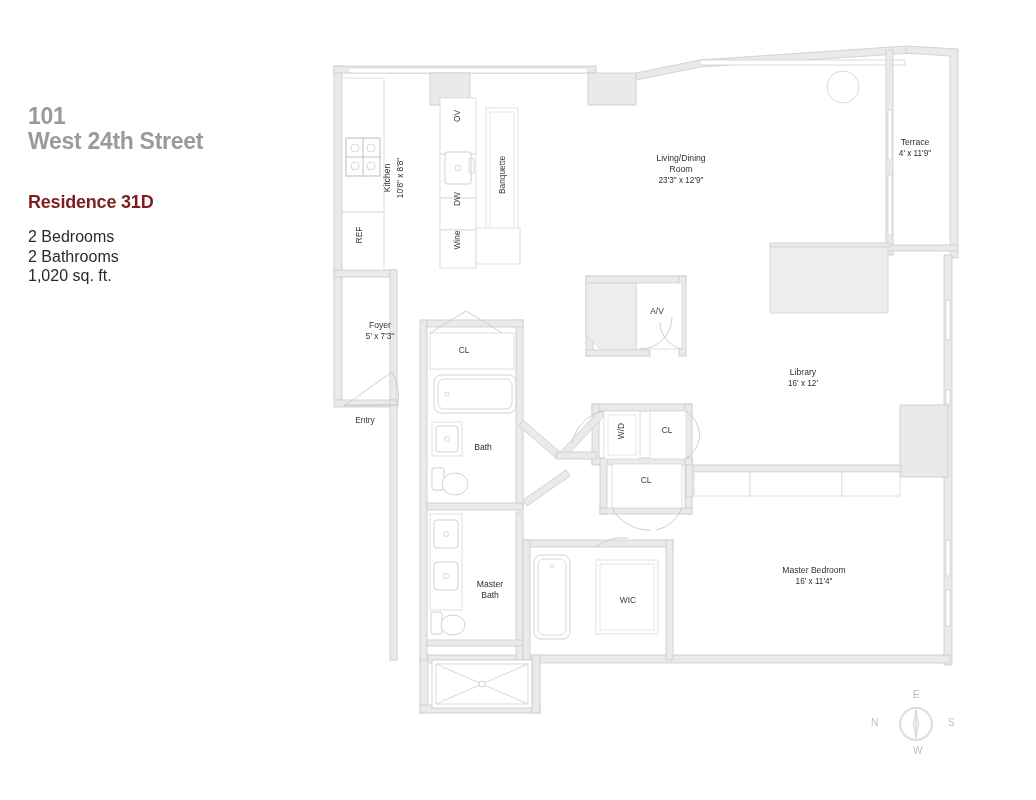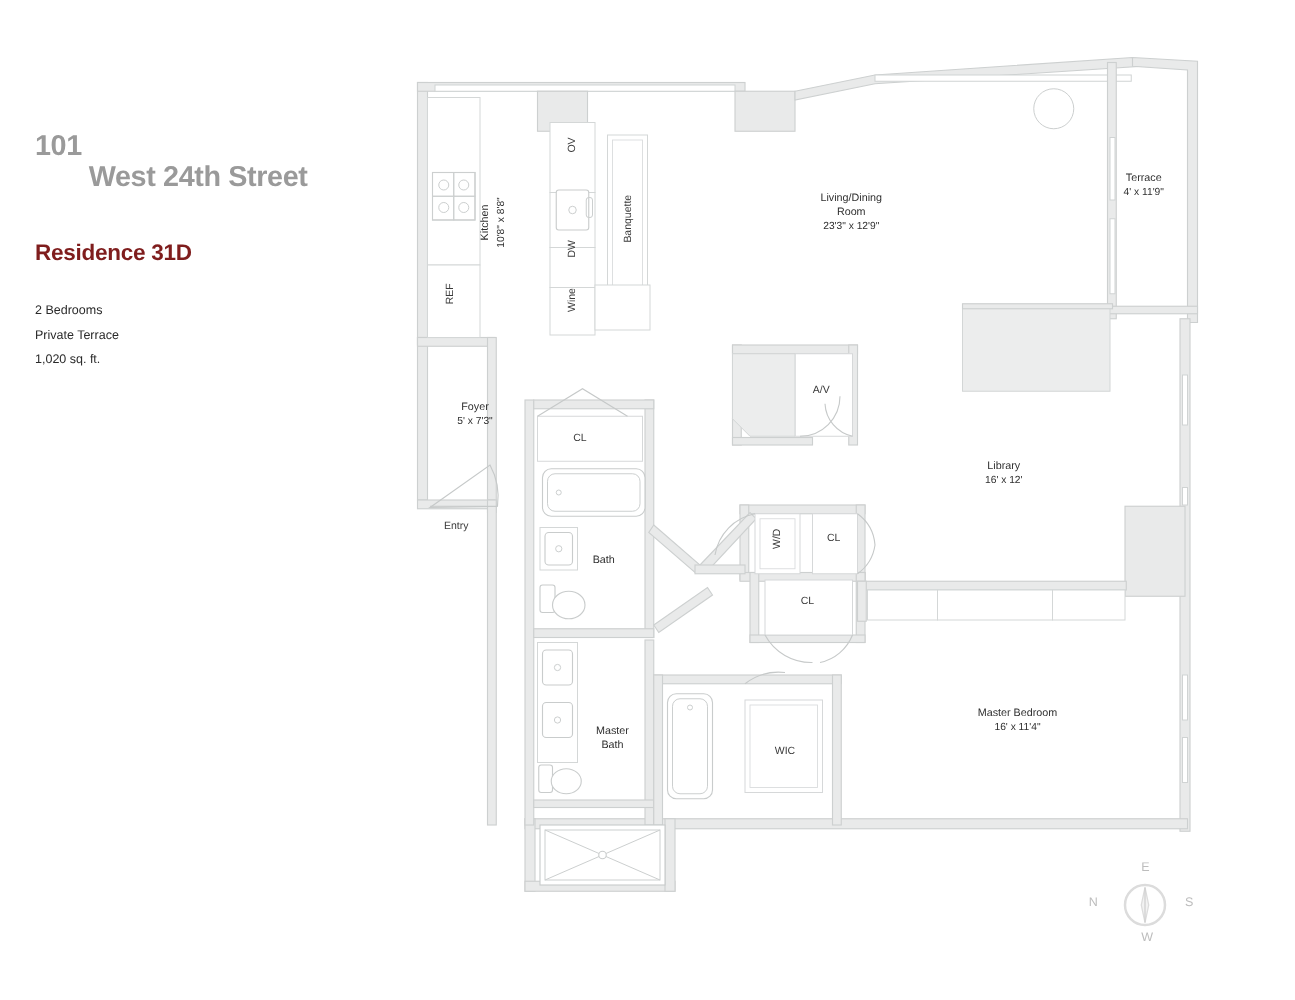--- a/index.html
+++ b/index.html
@@ -32,33 +32,33 @@
   }
   #building-name {
     color: #9a9a9a;
     font-weight: bold;
     font-size: 23px;
     line-height: 25px;
     letter-spacing: -0.3px;
     margin: 0 0 0 0;
   }
   #building-name .line1 { display: block; }
-  #building-name .line2 { display: block; margin-left: 43px; }
+  #building-name .line2 { display: block; }
 
   #residence-title {
     margin-top: 38px;
     color: #7f1d1d;
     font-weight: bold;
     font-size: 18px;
     letter-spacing: -0.2px;
   }
   #residence-specs {
-    margin-top: 26px;
+    margin-top: 14px;
     color: #2a2a2a;
-    font-size: 10px;
+    font-size: 16px;
     line-height: 19.5px;
   }
   #residence-specs div { white-space: nowrap; }
 
   
   #plan-wrap {
     position: absolute;
     left: 0; top: 0;
     width: 1036px;
     height: 800px;
@@ -91,21 +91,21 @@
 <div id="page">
 
   <div id="info-panel">
     <div id="building-name">
       <span class="line1">101</span>
       <span class="line2">West 24th Street</span>
     </div>
     <div id="residence-title">Residence 31D</div>
     <div id="residence-specs">
       <div>2 Bedrooms</div>
-      <div>Private Terrace</div>
+      <div>2 Bathrooms</div>
       <div>1,020 sq. ft.</div>
     </div>
   </div>
 
   <div id="plan-wrap">
     <svg id="plan-svg" width="1036" height="800" viewBox="0 0 1036 800">
       <defs>
         <style>
           .wall    { fill:#e9eaea; stroke:#cdd0d0; stroke-width:0.9; }
           .wallth  { fill:#eceded; stroke:#d3d6d6; stroke-width:0.8; }

